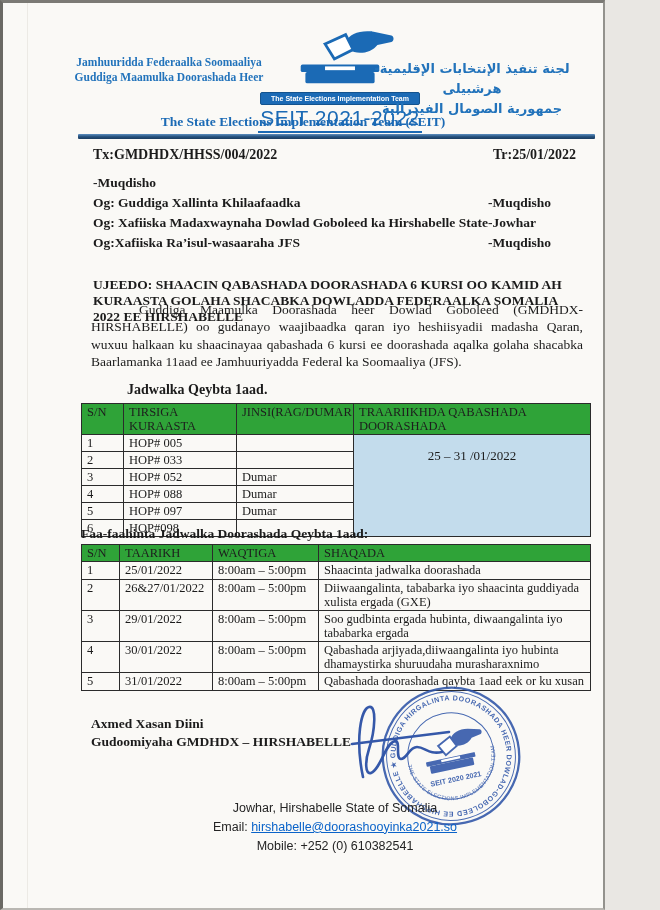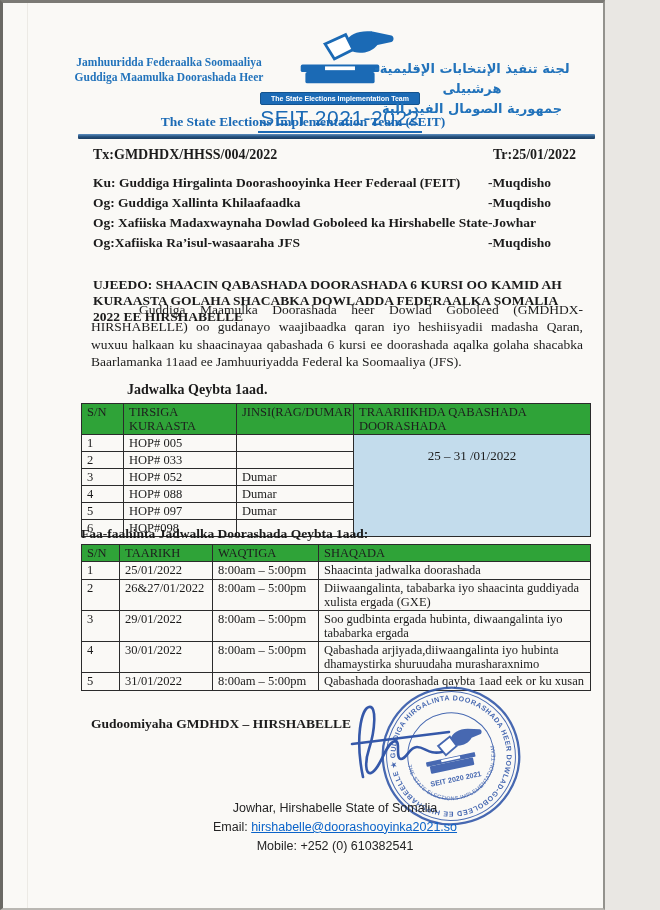--- a/index.html
+++ b/index.html
@@ -99,21 +99,20 @@
   <div class="org-title">The State Elections Implementation Team (SEIT)</div>
   <div class="rule"></div>
 
   <div class="ref-row">
     <span>Tx:GMDHDX/HHSS/004/2022</span>
     <span>Tr:25/01/2022</span>
   </div>
 
   <div class="recipients">
     <div class="rcp-row">
-      <span class="rcp-text">Ku: Guddiga Hirgalinta Doorashooyinka Heer Federaal (FEIT)</span>
       <span class="rcp-loc">-Muqdisho</span>
     </div>
     <div class="rcp-row">
       <span class="rcp-text">Og: Guddiga Xallinta Khilaafaadka</span>
       <span class="rcp-loc">-Muqdisho</span>
     </div>
     <div class="rcp-row">
       <span class="rcp-text">Og: Xafiiska Madaxwaynaha Dowlad Goboleed ka Hirshabelle State</span>
       <span class="rcp-loc">-Jowhar</span>
     </div>
@@ -221,20 +220,21 @@
       <tr>
         <td>5</td>
         <td>31/01/2022</td>
         <td>8:00am – 5:00pm</td>
         <td>Qabashada doorashada qaybta 1aad eek or ku xusan</td>
       </tr>
     </tbody>
   </table>
 
   <div class="sig-block">
+    <div>Axmed Xasan Diini</div>
     <div>Gudoomiyaha GMDHDX – HIRSHABELLE</div>
   </div>
 
   <svg class="sig-svg" width="110" height="90" viewBox="0 0 110 90">
     <g fill="none" stroke="#2b50a5" stroke-width="2.6" stroke-linecap="round" opacity="0.95">
       <path d="M18,80 C10,42 16,12 24,10 C32,8 30,34 24,52 C20,64 20,78 26,76 C36,72 40,46 50,44 C56,43 50,62 56,62 C62,62 64,50 72,50 C80,50 84,58 97,55"></path>
       <path d="M7,47 L104,35"></path>
     </g>
   </svg>
 

